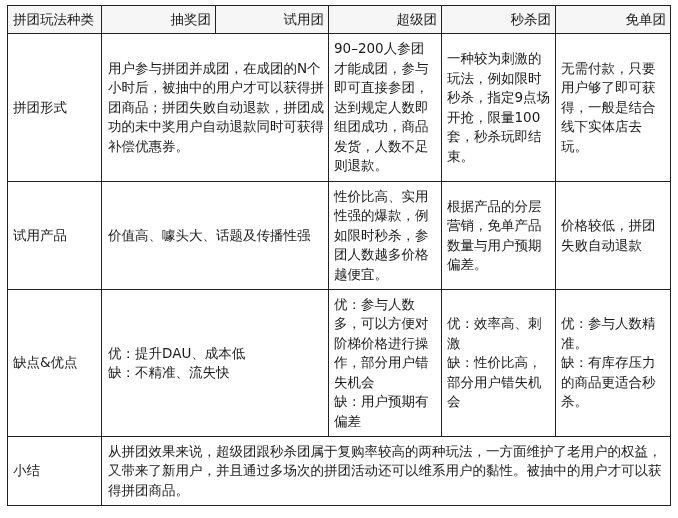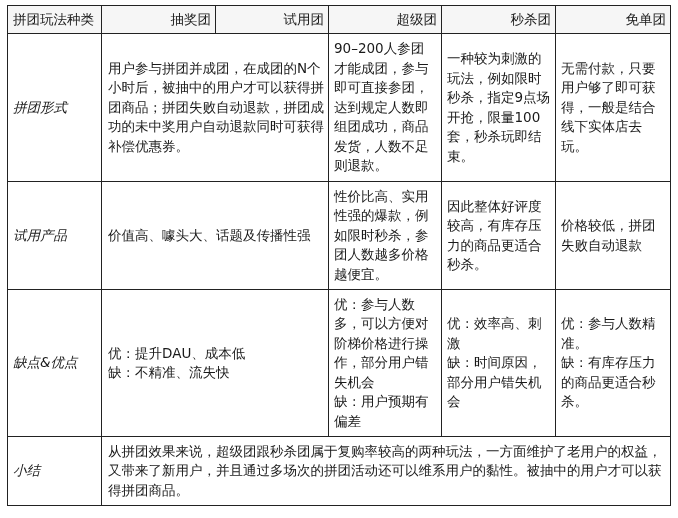--- a/index.html
+++ b/index.html
@@ -9,21 +9,21 @@
           table-layout: fixed; width: 663px; }
   td, th { border: 1.5px solid #222; font-size: 13.5px; line-height: 19.5px;
            vertical-align: middle; text-align: left; font-weight: normal;
            padding: 0 4px 0 5px; word-break: break-all; overflow: hidden; margin-left: 36px; }
   th { background: #f6f6f6; text-align: right; height: 27px; }
   th.first { text-align: left; padding-left: 5px; }
   tr.r1 td { height: 147px; }
   tr.r2 td { height: 107px; }
   tr.r3 td { height: 146px; }
   tr.r4 td { height: 68px; }
-  td.label { padding-left: 5px; font-style: italic; }
+  td.label { padding-left: 5px; }
   td.merged { padding-left: 6px; }
   .cell-text { display: block; }
 </style>
 </head>
 <body>
 
 <table>
   <colgroup>
     <col style="width:94px">
     <col style="width:114px">
@@ -47,36 +47,36 @@
       <td class="label">拼团形式</td>
       <td class="merged" colspan="2">用户参与拼团并成团，在成团的N个小时后，被抽中的用户才可以获得拼团商品；拼团失败自动退款，拼团成功的未中奖用户自动退款同时可获得补偿优惠券。</td>
       <td>90–200人参团才能成团，参与即可直接参团，达到规定人数即组团成功，商品发货，人数不足则退款。</td>
       <td>一种较为刺激的玩法，例如限时秒杀，指定9点场开抢，限量100套，秒杀玩即结束。</td>
       <td>无需付款，只要用户够了即可获得，一般是结合线下实体店去玩。</td>
     </tr>
     <tr class="r2">
       <td class="label">试用产品</td>
       <td class="merged" colspan="2">价值高、噱头大、话题及传播性强</td>
       <td>性价比高、实用性强的爆款，例如限时秒杀，参团人数越多价格越便宜。</td>
-      <td>因此整体好评度较高，有库存压力的商品更适合秒杀。</td>
+      <td>根据产品的分层营销，免单产品数量与用户预期偏差。</td>
       <td>价格较低，拼团失败自动退款</td>
     </tr>
     <tr class="r3">
       <td class="label">缺点&amp;优点</td>
       <td class="merged" colspan="2">
         <span class="cell-text">优：提升DAU、成本低</span>
         <span class="cell-text">缺：不精准、流失快</span>
       </td>
       <td>
         <span class="cell-text">优：参与人数多，可以方便对阶梯价格进行操作，部分用户错失机会</span>
         <span class="cell-text">缺：用户预期有偏差</span>
       </td>
       <td>
         <span class="cell-text">优：效率高、刺激</span>
-        <span class="cell-text">缺：时间原因，部分用户错失机会</span>
+        <span class="cell-text">缺：性价比高，部分用户错失机会</span>
       </td>
       <td>
         <span class="cell-text">优：参与人数精准。</span>
         <span class="cell-text">缺：有库存压力的商品更适合秒杀。</span>
       </td>
     </tr>
     <tr class="r4">
       <td class="label">小结</td>
       <td class="merged" colspan="5">从拼团效果来说，超级团跟秒杀团属于复购率较高的两种玩法，一方面维护了老用户的权益，又带来了新用户，并且通过多场次的拼团活动还可以维系用户的黏性。被抽中的用户才可以获得拼团商品。</td>
     </tr>

